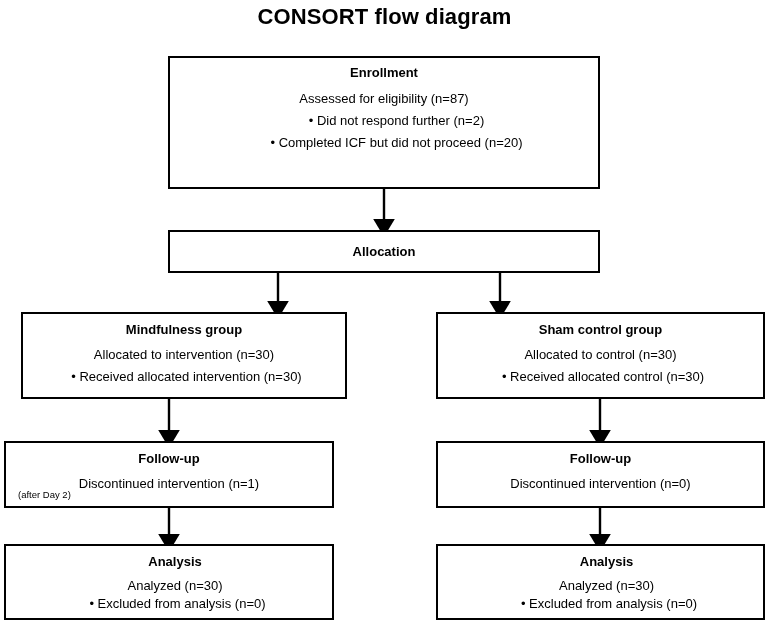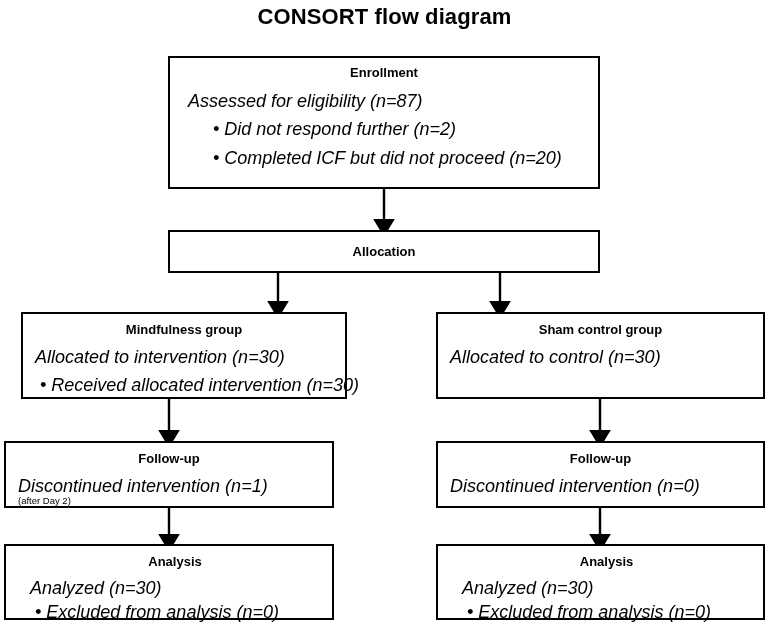--- a/index.html
+++ b/index.html
@@ -45,25 +45,24 @@
   }
 
   .node-title {
     font-size: 13px;
     font-weight: bold;
     text-align: center;
     line-height: 1.2;
   }
 
   .node-line {
-    font-size: 18px;
+    font-size: 13px;
     line-height: 1.32;
-    text-align: left;
+    text-align: center;
     white-space: nowrap;
-    font-style: italic;
   }
 
   .node-line.bullet {
     padding-left: 14px;
     text-indent: -9px;
   }
 
   .node-line.indent-bullet {
     padding-left: 34px;
     text-indent: -9px;
@@ -168,20 +167,21 @@
 
 <div class="node" id="node-mindfulness">
   <div class="node-title">Mindfulness group</div>
   <div class="node-line">Allocated to intervention (n=30)</div>
   <div class="node-line bullet">•&nbsp;<span>Received allocated intervention (n=30)</span></div>
 </div>
 
 <div class="node" id="node-sham">
   <div class="node-title">Sham control group</div>
   <div class="node-line">Allocated to control (n=30)</div>
+  <div class="node-line bullet">•&nbsp;<span>Received allocated control (n=30)</span></div>
 </div>
 
 <div class="node" id="node-followup-left">
   <div class="node-title">Follow-up</div>
   <div class="node-line">Discontinued intervention (n=1)</div>
   <div class="node-subline">(after Day 2)</div>
 </div>
 
 <div class="node" id="node-followup-right">
   <div class="node-title">Follow-up</div>

